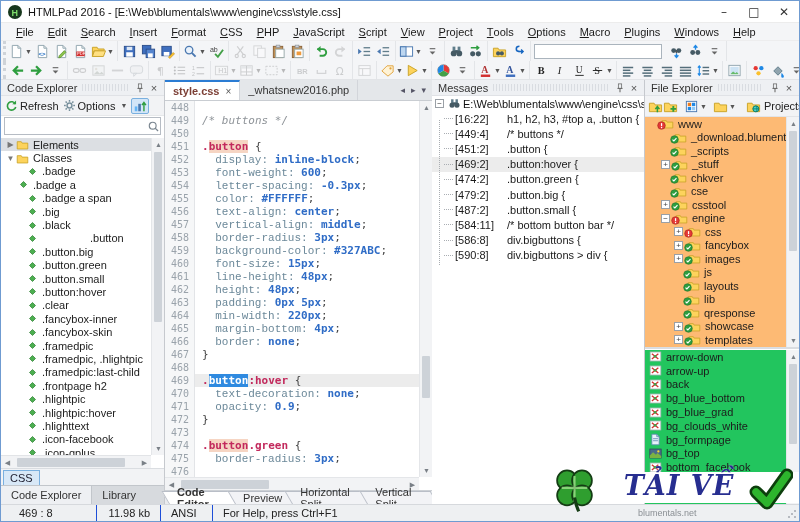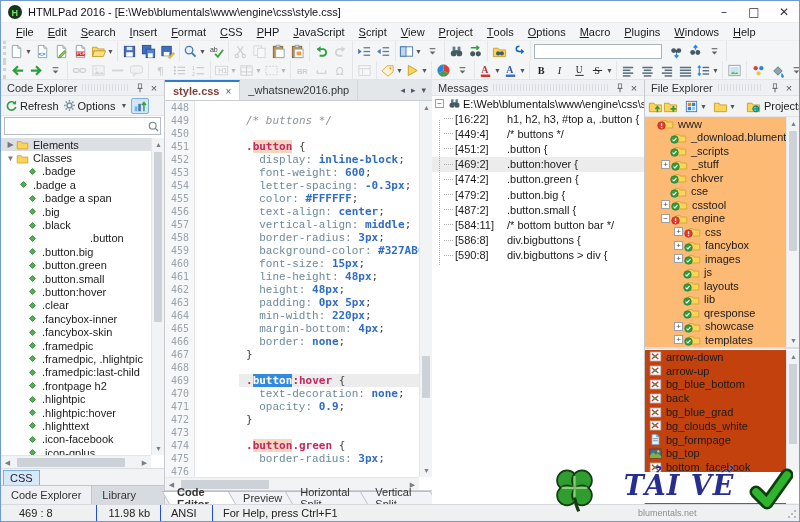--- a/index.html
+++ b/index.html
@@ -62,21 +62,21 @@
   .sth{position:absolute;background:#cdd2d8;border-radius:1px;}
   
   .ed{position:absolute;left:164px;top:0;width:267px;bottom:0;background:#fff;}
   .edtabs{position:absolute;top:0;left:0;right:0;height:21px;background:#e4e7ea;display:flex;align-items:stretch;border-bottom:1px solid #c9cdd2;}
   .edtab{display:flex;align-items:center;padding:0 8px;color:#333;background:#e4e7ea;border-right:1px solid #d2d5da;}
   .edtab.act{background:#fff;border-top:2px solid #2b7cd3;color:#7c3f35;font-weight:bold;}
   .edtab .x{margin-left:6px;color:#555;font-weight:normal;font-size:10px;}
   .edtabnav{margin-left:auto;display:flex;align-items:center;padding-right:3px;color:#556;}
   .edtabnav span{padding:0 3px;font-size:9px;}
   .code{position:absolute;top:21px;left:0;right:13px;bottom:27px;overflow:hidden;background:#fff;}
-  .ln{display:flex;height:13px;line-height:13px;gap:44px;}
+  .ln{display:flex;height:13px;line-height:13px;}
   .gut{width:30px;flex:none;text-align:right;padding-right:5px;color:#9aa3ab;background:#f6f7f8;border-right:1px solid #e2e4e7;font-family:"DejaVu Sans Mono",monospace;font-size:10px;}
   .ct{flex:1;padding-left:7px;white-space:pre;font-family:"DejaVu Sans Mono",monospace;font-size:11px;color:#333;}
   .ln.cur .ct{background:#ececec;}
   .tk-cm{color:#8f9499;font-style:italic;}
   .tk-sl{color:#c2295c;font-weight:bold;}
   .tk-hl{color:#c2295c;font-weight:bold;background:#f6d5c3;}
   .tk-sel{color:#fff;font-weight:bold;background:#2f8ae0;}
   .tk-pr{color:#6b8899;font-family:Liberation Mono, monospace;}
   .tk-vl{color:#2f6cc6;font-weight:600;}
   .tk-br{color:#444;}
@@ -107,21 +107,21 @@
   .projbtn{display:flex;align-items:center;padding:0 4px;height:17px;}
   .projbtn .lbl{margin-left:3px;}
   .fxtree{position:absolute;top:37px;left:0;right:13px;height:230px;overflow:hidden;background:#fdba74;}
   .fxrow{height:13.5px;display:flex;align-items:center;white-space:nowrap;padding-left:3px;color:#1c1c1c;}
   .fxrow .exp{margin-right:3px;}
   .fxrow .noexp{width:11px;flex:none;}
   .badge{position:relative;margin-right:4px;flex:none;width:15px;height:13px;}
   .badge .fold{position:absolute;right:0;top:0;}
   .badge .bdg{position:absolute;left:-2px;bottom:-2px;}
   .fxdiv{position:absolute;top:267px;left:0;right:0;height:2px;background:#dadde1;}
-  .fxlist{position:absolute;top:270px;left:0;right:13px;bottom:0;overflow:hidden;background:#c2410c;}
+  .fxlist{position:absolute;top:270px;left:0;right:13px;bottom:0;overflow:hidden;background:#22c55e;}
   .frow{height:13.8px;display:flex;align-items:center;white-space:nowrap;padding-left:4px;color:#1c1c1c;}
   .frow .ic{margin-right:4px;flex:none;}
   .fxvs1{top:37px;height:230px;right:0;}
   .fxvs2{top:270px;bottom:0;right:0;}
   
   .statusbar{position:absolute;left:0;right:0;bottom:0;height:17px;background:#eef0f2;border-top:1px solid #d6d9dd;display:flex;align-items:center;color:#222;}
   .scell{padding:0 10px;height:100%;display:flex;align-items:center;border-right:1px solid #1d4ed8;}
   .scell.c1{width:96px;padding-left:18px;}
   .scell.c2{width:64px;justify-content:flex-end;}
   .scell.c3{width:52px;}
@@ -1622,31 +1622,31 @@
             <span>arrow-up</span>
           </div>
           <div class="frow">
             <span class="ic">
               <svg width="13" height="13" viewBox="0 0 16 16">
                 <rect x="1.5" y="2.5" width="13" height="11" fill="#fff" stroke="#b0b7bd"></rect>
                 <path d="M3.5 4.5l8 6.5M11.5 4.5l-8 6.5" stroke="#d32f2f" stroke-width="1.6"></path>
                 <circle cx="7.5" cy="7.8" r="1.7" fill="#43a047"></circle>
               </svg>
             </span>
-            <span>bg_blue_bottom</span>
+            <span>back</span>
           </div>
           <div class="frow">
             <span class="ic">
               <svg width="13" height="13" viewBox="0 0 16 16">
                 <rect x="1.5" y="2.5" width="13" height="11" fill="#fff" stroke="#b0b7bd"></rect>
                 <path d="M3.5 4.5l8 6.5M11.5 4.5l-8 6.5" stroke="#d32f2f" stroke-width="1.6"></path>
                 <circle cx="7.5" cy="7.8" r="1.7" fill="#43a047"></circle>
               </svg>
             </span>
-            <span>back</span>
+            <span>bg_blue_bottom</span>
           </div>
           <div class="frow">
             <span class="ic">
               <svg width="13" height="13" viewBox="0 0 16 16">
                 <rect x="1.5" y="2.5" width="13" height="11" fill="#fff" stroke="#b0b7bd"></rect>
                 <path d="M3.5 4.5l8 6.5M11.5 4.5l-8 6.5" stroke="#d32f2f" stroke-width="1.6"></path>
                 <circle cx="7.5" cy="7.8" r="1.7" fill="#43a047"></circle>
               </svg>
             </span>
             <span>bg_blue_grad</span>

